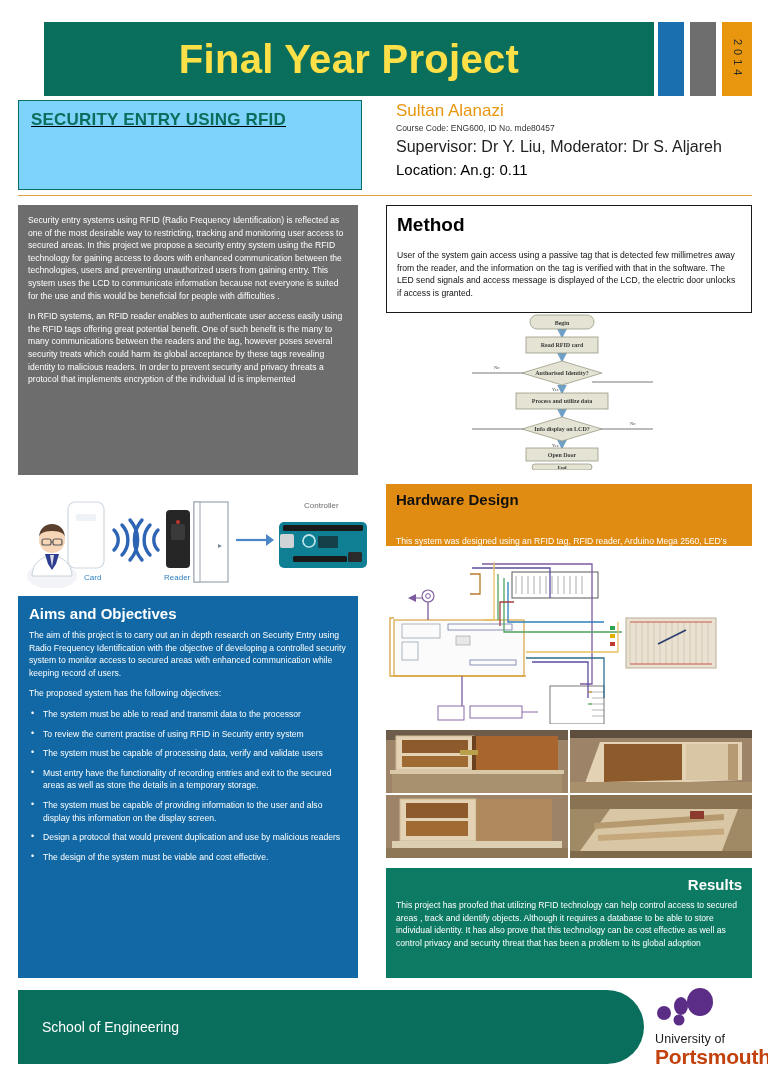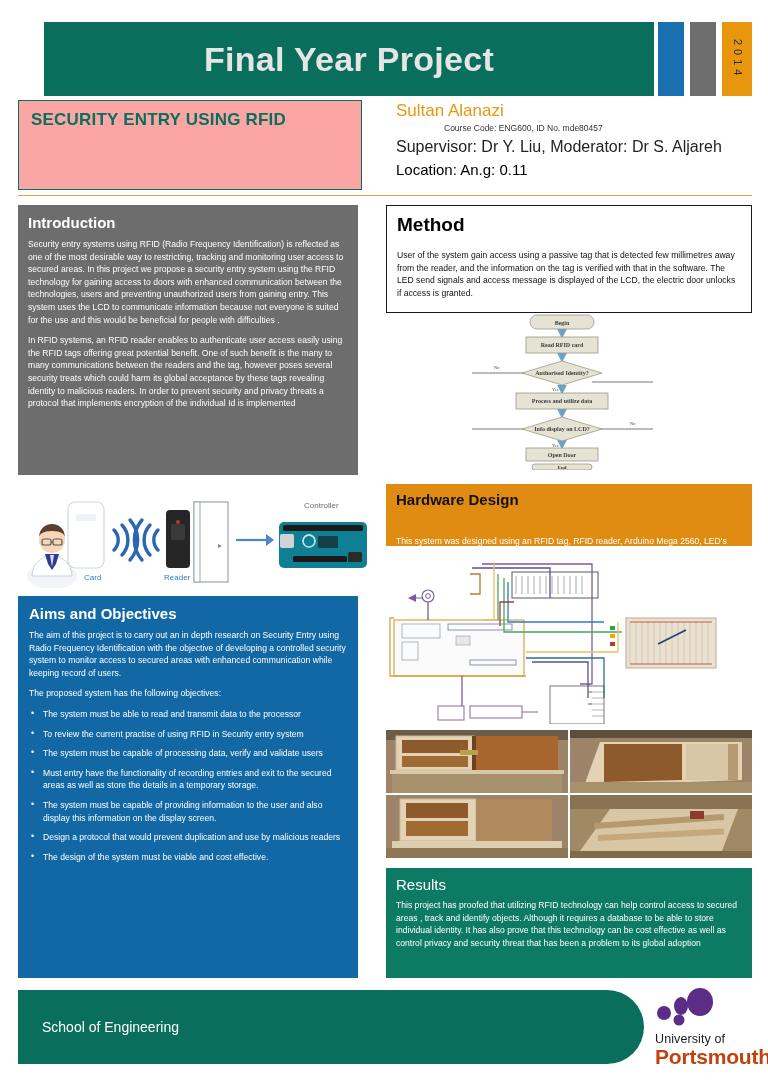--- a/index.html
+++ b/index.html
@@ -7,37 +7,37 @@
     width: 768px; height: 1088px;
     background: #ffffff;
     font-family: "Liberation Sans", sans-serif;
     overflow: hidden;
   }
   .poster { position: relative; width: 768px; height: 1088px; background: #fff; }
 
   
   .header-band { position: absolute; left: 44px; top: 22px; width: 610px; height: 74px;
                  background: #0a6e5c; display: flex; align-items: center; justify-content: center; }
-  .header-title { color: #e5e5e5; font-size: 34px; font-weight: bold; letter-spacing: .3px; }
+  .header-title { color: #fde047; font-size: 40px; font-weight: bold; letter-spacing: .3px; }
   .stripe { position: absolute; top: 22px; height: 74px; }
   .stripe-blue { left: 658px; width: 26px; background: #1a6fae; }
   .stripe-gray { left: 690px; width: 26px; background: #6e6e6e; }
   .stripe-orange { left: 722px; width: 30px; background: #e8960e; display: flex;
                    align-items: center; justify-content: center; }
   .year { writing-mode: vertical-rl; color: #2b2b2b; font-size: 11px; line-height: 11px;
           letter-spacing: 4px; font-weight: normal; }
 
   
   .title-box { position: absolute; left: 18px; top: 100px; width: 344px; height: 90px;
-               border: 1px solid #0a6e5c; background: #fca5a5; padding: 9px 12px; }
+               border: 1px solid #0a6e5c; background: #7dd3fc; padding: 9px 12px; text-decoration: underline; }
   .proj-title { color: #0a6e5c; font-size: 17px; font-weight: bold; letter-spacing: .2px; }
 
   .author-box { position: absolute; left: 396px; top: 100px; width: 356px; }
   .author-name { color: #e8960e; font-size: 17px; line-height: 21px; }
-  .author-meta { color: #333; font-size: 8.5px; line-height: 13px; padding-top: 1px; margin-left: 48px; }
+  .author-meta { color: #333; font-size: 8.5px; line-height: 13px; padding-top: 1px; }
   .author-sup { color: #222; font-size: 16px; line-height: 19px; padding-top: 2px; }
   .author-loc { color: #000000; font-size: 15px; line-height: 22px; padding-top: 3px; }
 
   .hrule { position: absolute; left: 18px; top: 195px; width: 734px; height: 1px;
            background: #d9a441; }
 
   
   .intro-panel { position: absolute; left: 18px; top: 205px; width: 340px; height: 270px;
                  background: #6d6d6d; color: #ffffff; padding: 9px 10px 8px 10px; }
   .intro-panel h2 { font-size: 15px; font-weight: bold; margin-bottom: 7px; }
@@ -73,21 +73,21 @@
 
   .circuit { position: absolute; left: 386px; top: 556px; width: 366px; height: 168px;
              background: #ffffff; }
 
   .photos { position: absolute; left: 386px; top: 730px; width: 366px; height: 128px;
             display: grid; grid-template-columns: 1fr 1fr; grid-template-rows: 1fr 1fr; gap: 2px; }
   .photo { position: relative; overflow: hidden; }
 
   .results-panel { position: absolute; left: 386px; top: 868px; width: 366px; height: 110px;
                    background: #0d7a63; color: #ffffff; padding: 8px 10px; }
-  .results-panel h2 { font-size: 15px; font-weight: normal; margin-bottom: 6px; }
+  .results-panel h2 { font-size: 15px; font-weight: bold; margin-bottom: 6px; text-align: right; }
   .results-panel p { font-size: 8.6px; line-height: 12.6px; }
 
   
   .footer-band { position: absolute; left: 18px; top: 990px; width: 626px; height: 74px;
                  background: #0a6e5c; border-radius: 0 37px 37px 0;
                  display: flex; align-items: center; }
   .footer-text { color: #ffffff; font-size: 14px; padding-left: 24px; }
   .logo { position: absolute; left: 655px; top: 988px; width: 100px; height: 76px; }
   .logo-word1 { position: absolute; left: 0; top: 44px; font-size: 12.5px; color: #1b1b1b;
                 letter-spacing: .1px; }
@@ -114,21 +114,20 @@
 
   <div class="author-box">
     <div class="author-name">Sultan Alanazi</div>
     <div class="author-meta">Course Code: ENG600,  ID No. mde80457</div>
     <div class="author-sup">Supervisor: Dr Y. Liu, Moderator: Dr S. Aljareh</div>
     <div class="author-loc">Location: An.g: 0.11</div>
   </div>
   <div class="hrule"></div>
 
   <div class="intro-panel">
-    <h2>Introduction</h2>
     <p>Security entry systems using RFID (Radio Frequency Identification) is reflected as one of the most desirable way to restricting, tracking and monitoring user access to secured areas. In this project we propose a security entry system using the RFID technology for gaining  access to doors with enhanced communication between the technologies, users and preventing unauthorized users from gaining entry. This system uses the LCD to communicate information because not everyone is suited for the use and this would be beneficial for people with difficulties .</p>
     <p>In RFID systems, an RFID reader enables to authenticate user access easily using the RFID tags offering great potential benefit. One of such benefit is the many to many communications between the readers and the tag, however poses several security treats which could harm its global acceptance by these tags revealing identity to malicious readers. In order to prevent security and privacy threats a protocol that implements encryption of the individual Id is implemented</p>
   </div>
 
   <div class="concept">
     <svg width="352" height="96" viewBox="0 0 352 96">
 
       <g>
         <ellipse cx="34" cy="84" rx="25" ry="13" fill="#f2f4f7"></ellipse>
         <path d="M14 84c0-12 9-20 20-20s20 8 20 20z" fill="#ffffff" stroke="#c9d2da" stroke-width="1"></path>

